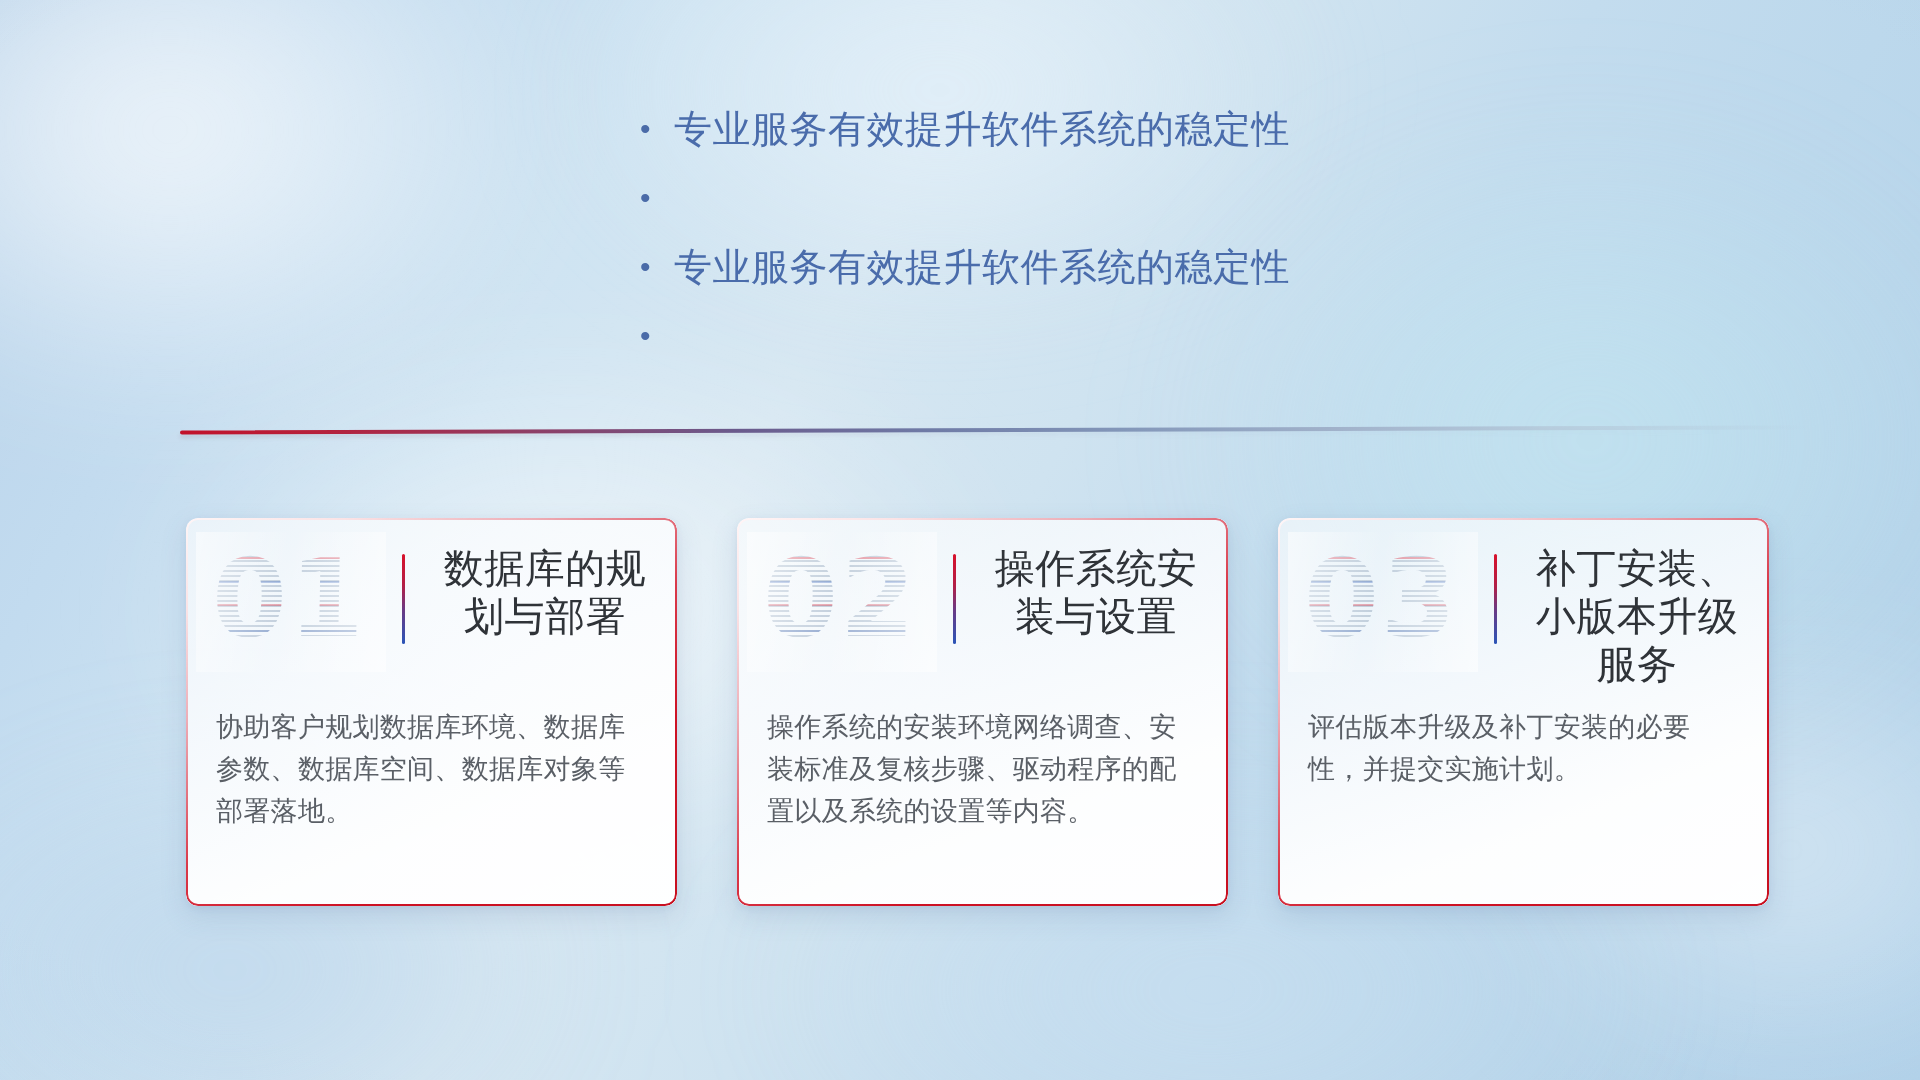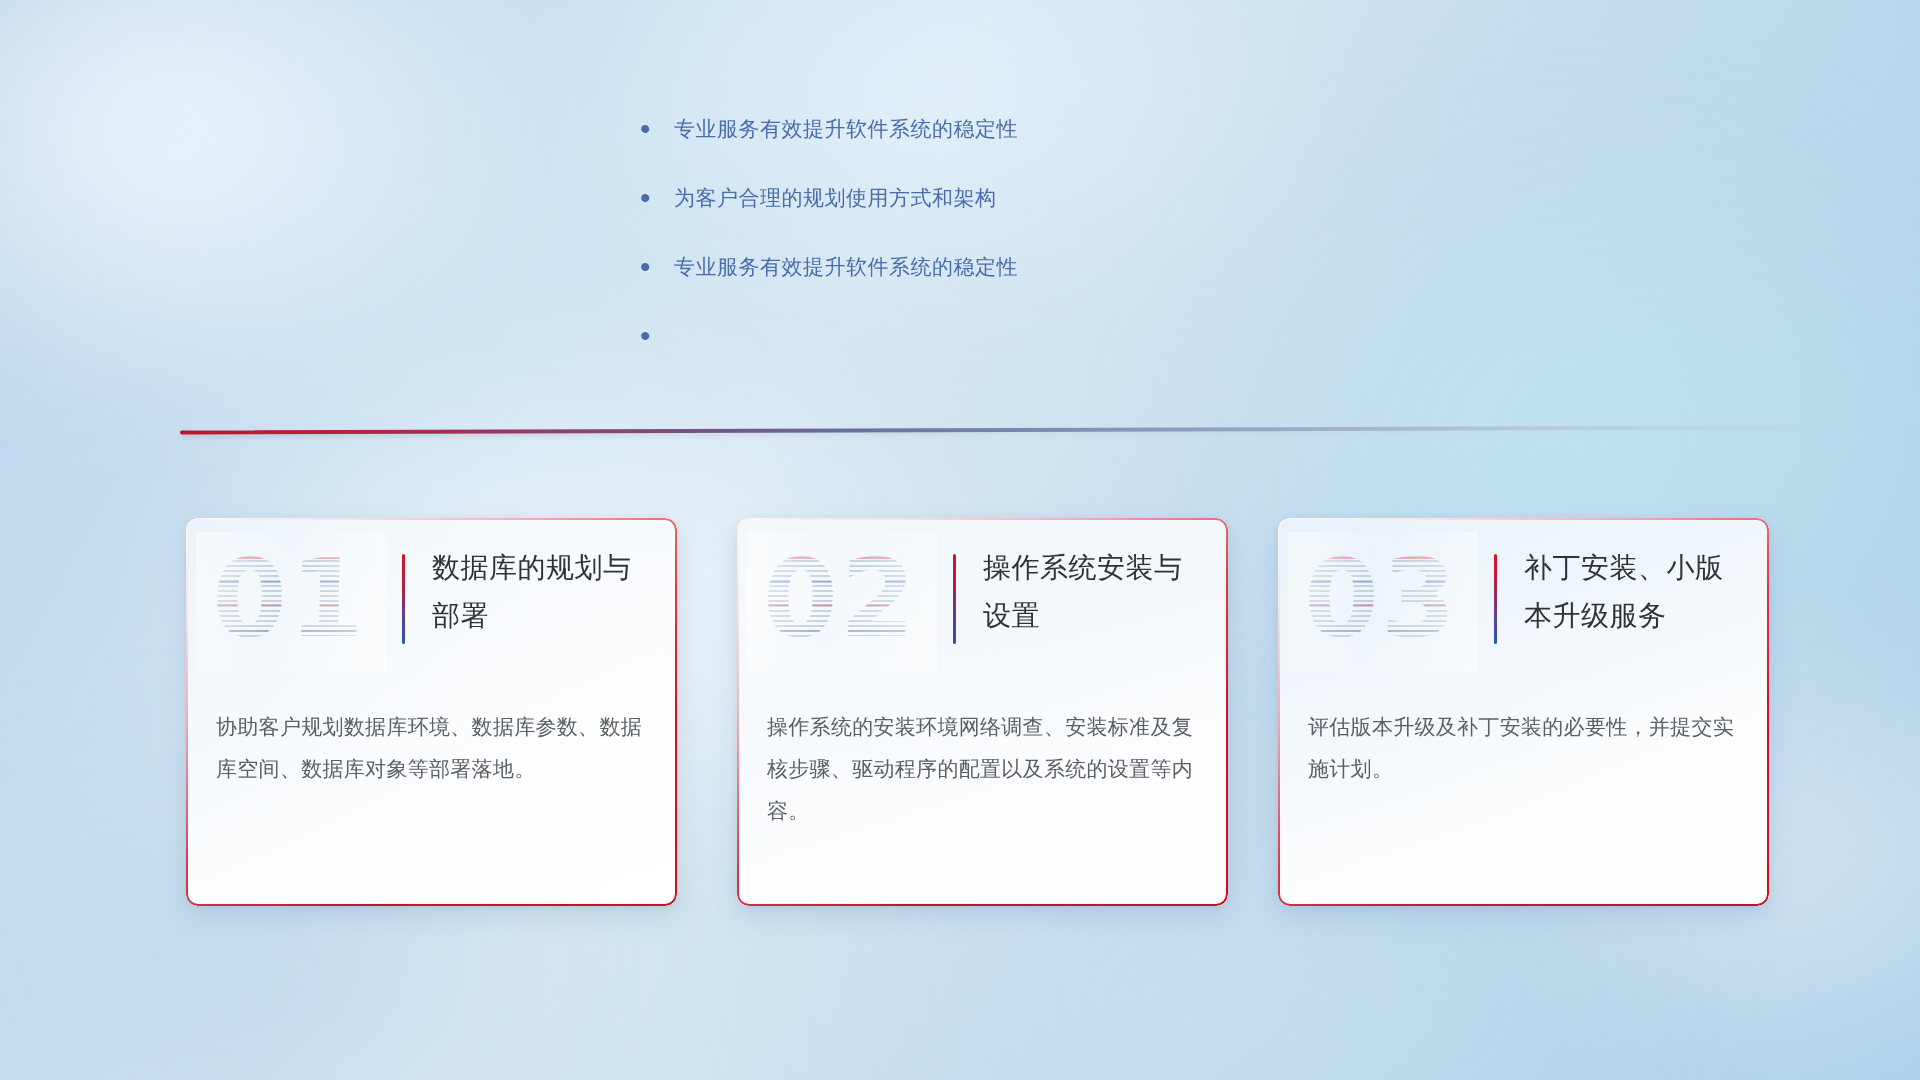--- a/index.html
+++ b/index.html
@@ -31,21 +31,21 @@
     background:radial-gradient(ellipse at center,rgba(178,206,232,.55),rgba(178,206,232,0) 70%);}
   .glow-g{left:760px;top:780px;width:900px;height:420px;
     background:radial-gradient(ellipse at center,rgba(205,226,242,.55),rgba(205,226,242,0) 72%);}
   .bg-vignette{position:absolute;inset:0;
     background:radial-gradient(ellipse 120% 110% at 50% 45%,rgba(255,255,255,0) 55%,rgba(150,186,216,.30) 100%);}
 
   
   .bullets{position:absolute;left:640px;top:110px;width:860px;}
   .bullet-row{display:flex;align-items:flex-start;margin-bottom:31px;}
   .bullet-dot{width:34px;flex:0 0 34px;color:#4a6ba8;font-size:30px;line-height:38px;text-align:left;}
-  .bullet-text{font-size:21px;line-height:38px;color:#4a6cab;letter-spacing:.5px;
+  .bullet-text{font-size:38px;line-height:38px;color:#4a6cab;letter-spacing:.5px;
     font-family:"Liberation Sans","DejaVu Sans",sans-serif;font-weight:500;}
 
   
   .rule-wrap{position:absolute;left:180px;top:425px;width:1630px;height:12px;}
   .rule-main{position:absolute;left:0;top:3px;width:100%;height:4px;
     background:linear-gradient(90deg,
       #c2112a 0%, #b5213c 9%, #8d3f67 22%, #6a5a8c 34%,
       #6f7ba6 46%, #8397b9 58%, #9fb0c9 70%,
       rgba(176,192,210,.6) 84%, rgba(190,205,220,0) 100%);
     transform:skewY(-0.18deg);border-radius:2px;}
@@ -104,24 +104,24 @@
         rgba(0,0,0,0) 92px, rgba(0,0,0,0) 118px);
     -webkit-background-clip:text;background-clip:text;
     -webkit-text-fill-color:transparent;
     opacity:.55;transform:skewX(-1deg);user-select:none;pointer-events:none;}
   .ghost-fade{position:absolute;left:10px;top:14px;width:190px;height:140px;pointer-events:none;
     background:linear-gradient(100deg,rgba(255,255,255,.55) 0%,rgba(255,255,255,0) 45%,rgba(255,255,255,.55) 100%);}
 
   .card-divider{position:absolute;left:216px;top:36px;width:3px;height:90px;border-radius:2px;
     background:linear-gradient(180deg,#d8112b 0%,#b31f46 35%,#6a3a84 62%,#2b55b8 100%);}
   .card-title{position:absolute;left:246px;top:26px;width:226px;
-    font-size:28px;line-height:48px;color:#2f3338;font-weight:400;letter-spacing:.5px;}
+    font-size:40px;line-height:48px;color:#2f3338;font-weight:400;letter-spacing:.5px;text-align:center;}
 
   .card-body{position:absolute;left:30px;top:188px;width:428px;
-    font-size:21px;line-height:42px;color:#5a5f66;letter-spacing:.3px;}
+    font-size:27px;line-height:42px;color:#5a5f66;letter-spacing:.3px;}
 </style>
 </head>
 <body>
 
 <div id="stage">
 
   <div class="bg-base"></div>
   <div class="bg-glow glow-a"></div>
   <div class="bg-glow glow-c"></div>
   <div class="bg-glow glow-d"></div>
@@ -131,21 +131,20 @@
   <div class="bg-glow glow-e"></div>
   <div class="bg-vignette"></div>
 
   <div class="bullets">
     <div class="bullet-row">
       <span class="bullet-dot">•</span>
       <span class="bullet-text">专业服务有效提升软件系统的稳定性</span>
     </div>
     <div class="bullet-row">
       <span class="bullet-dot">•</span>
-      <span class="bullet-text">为客户合理的规划使用方式和架构</span>
     </div>
     <div class="bullet-row">
       <span class="bullet-dot">•</span>
       <span class="bullet-text">专业服务有效提升软件系统的稳定性</span>
     </div>
     <div class="bullet-row">
       <span class="bullet-dot">•</span>
     </div>
   </div>
 

